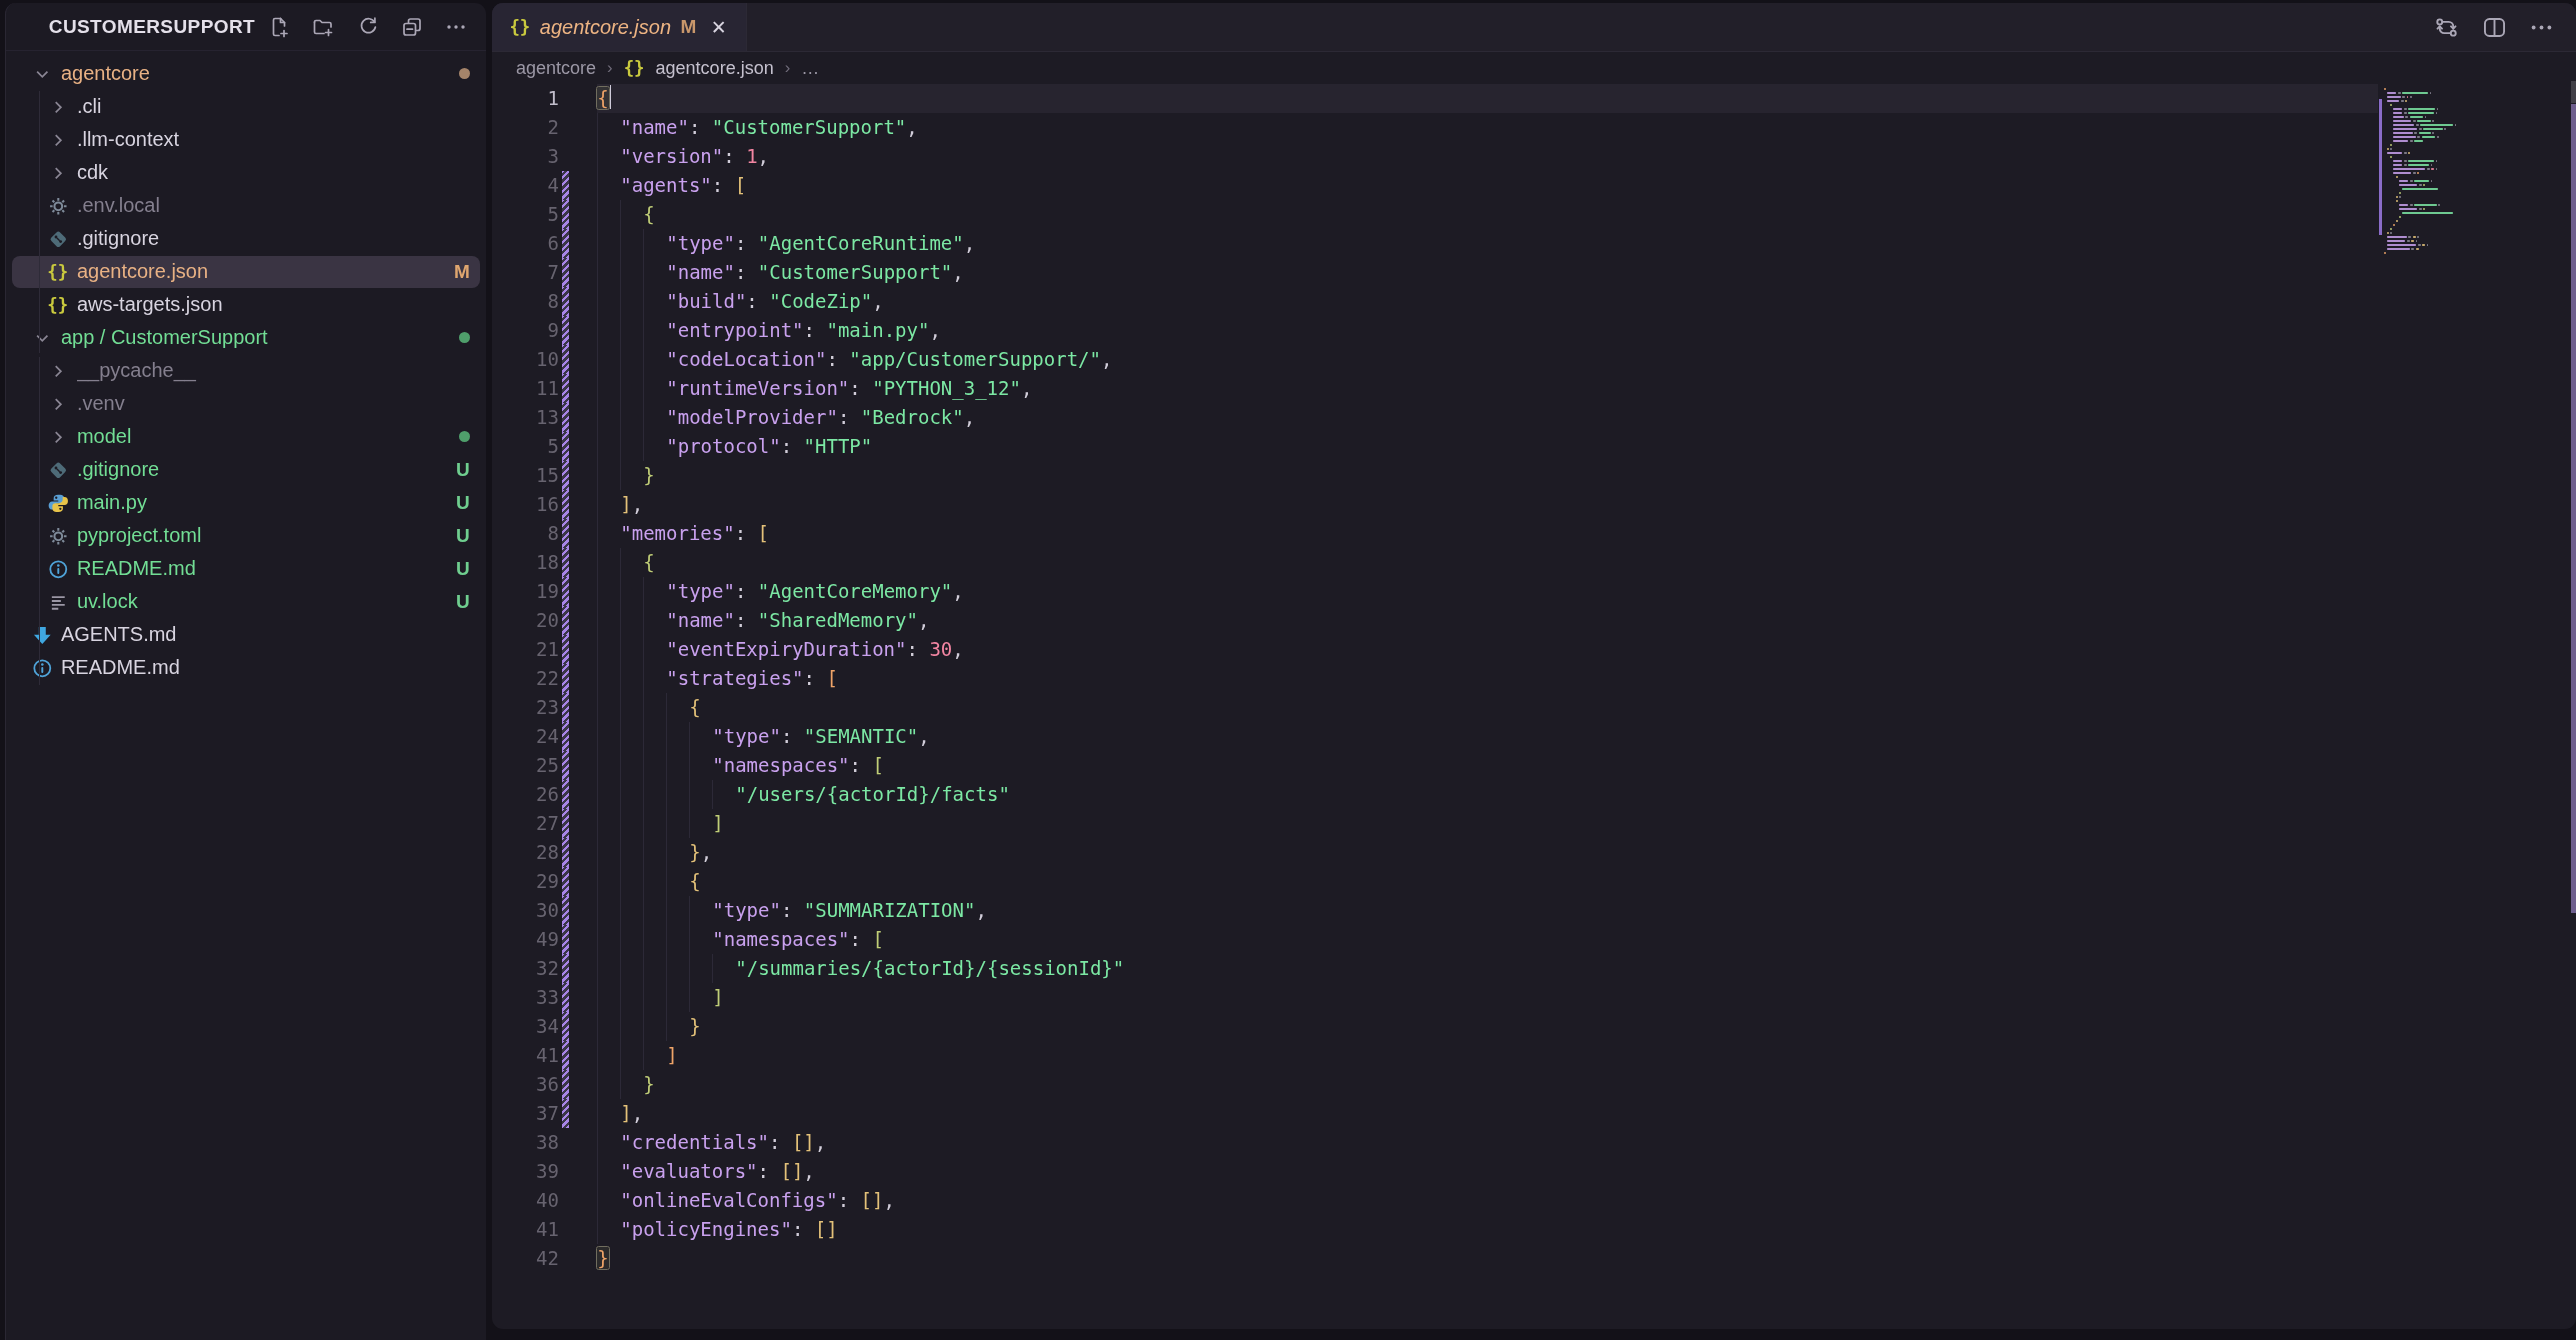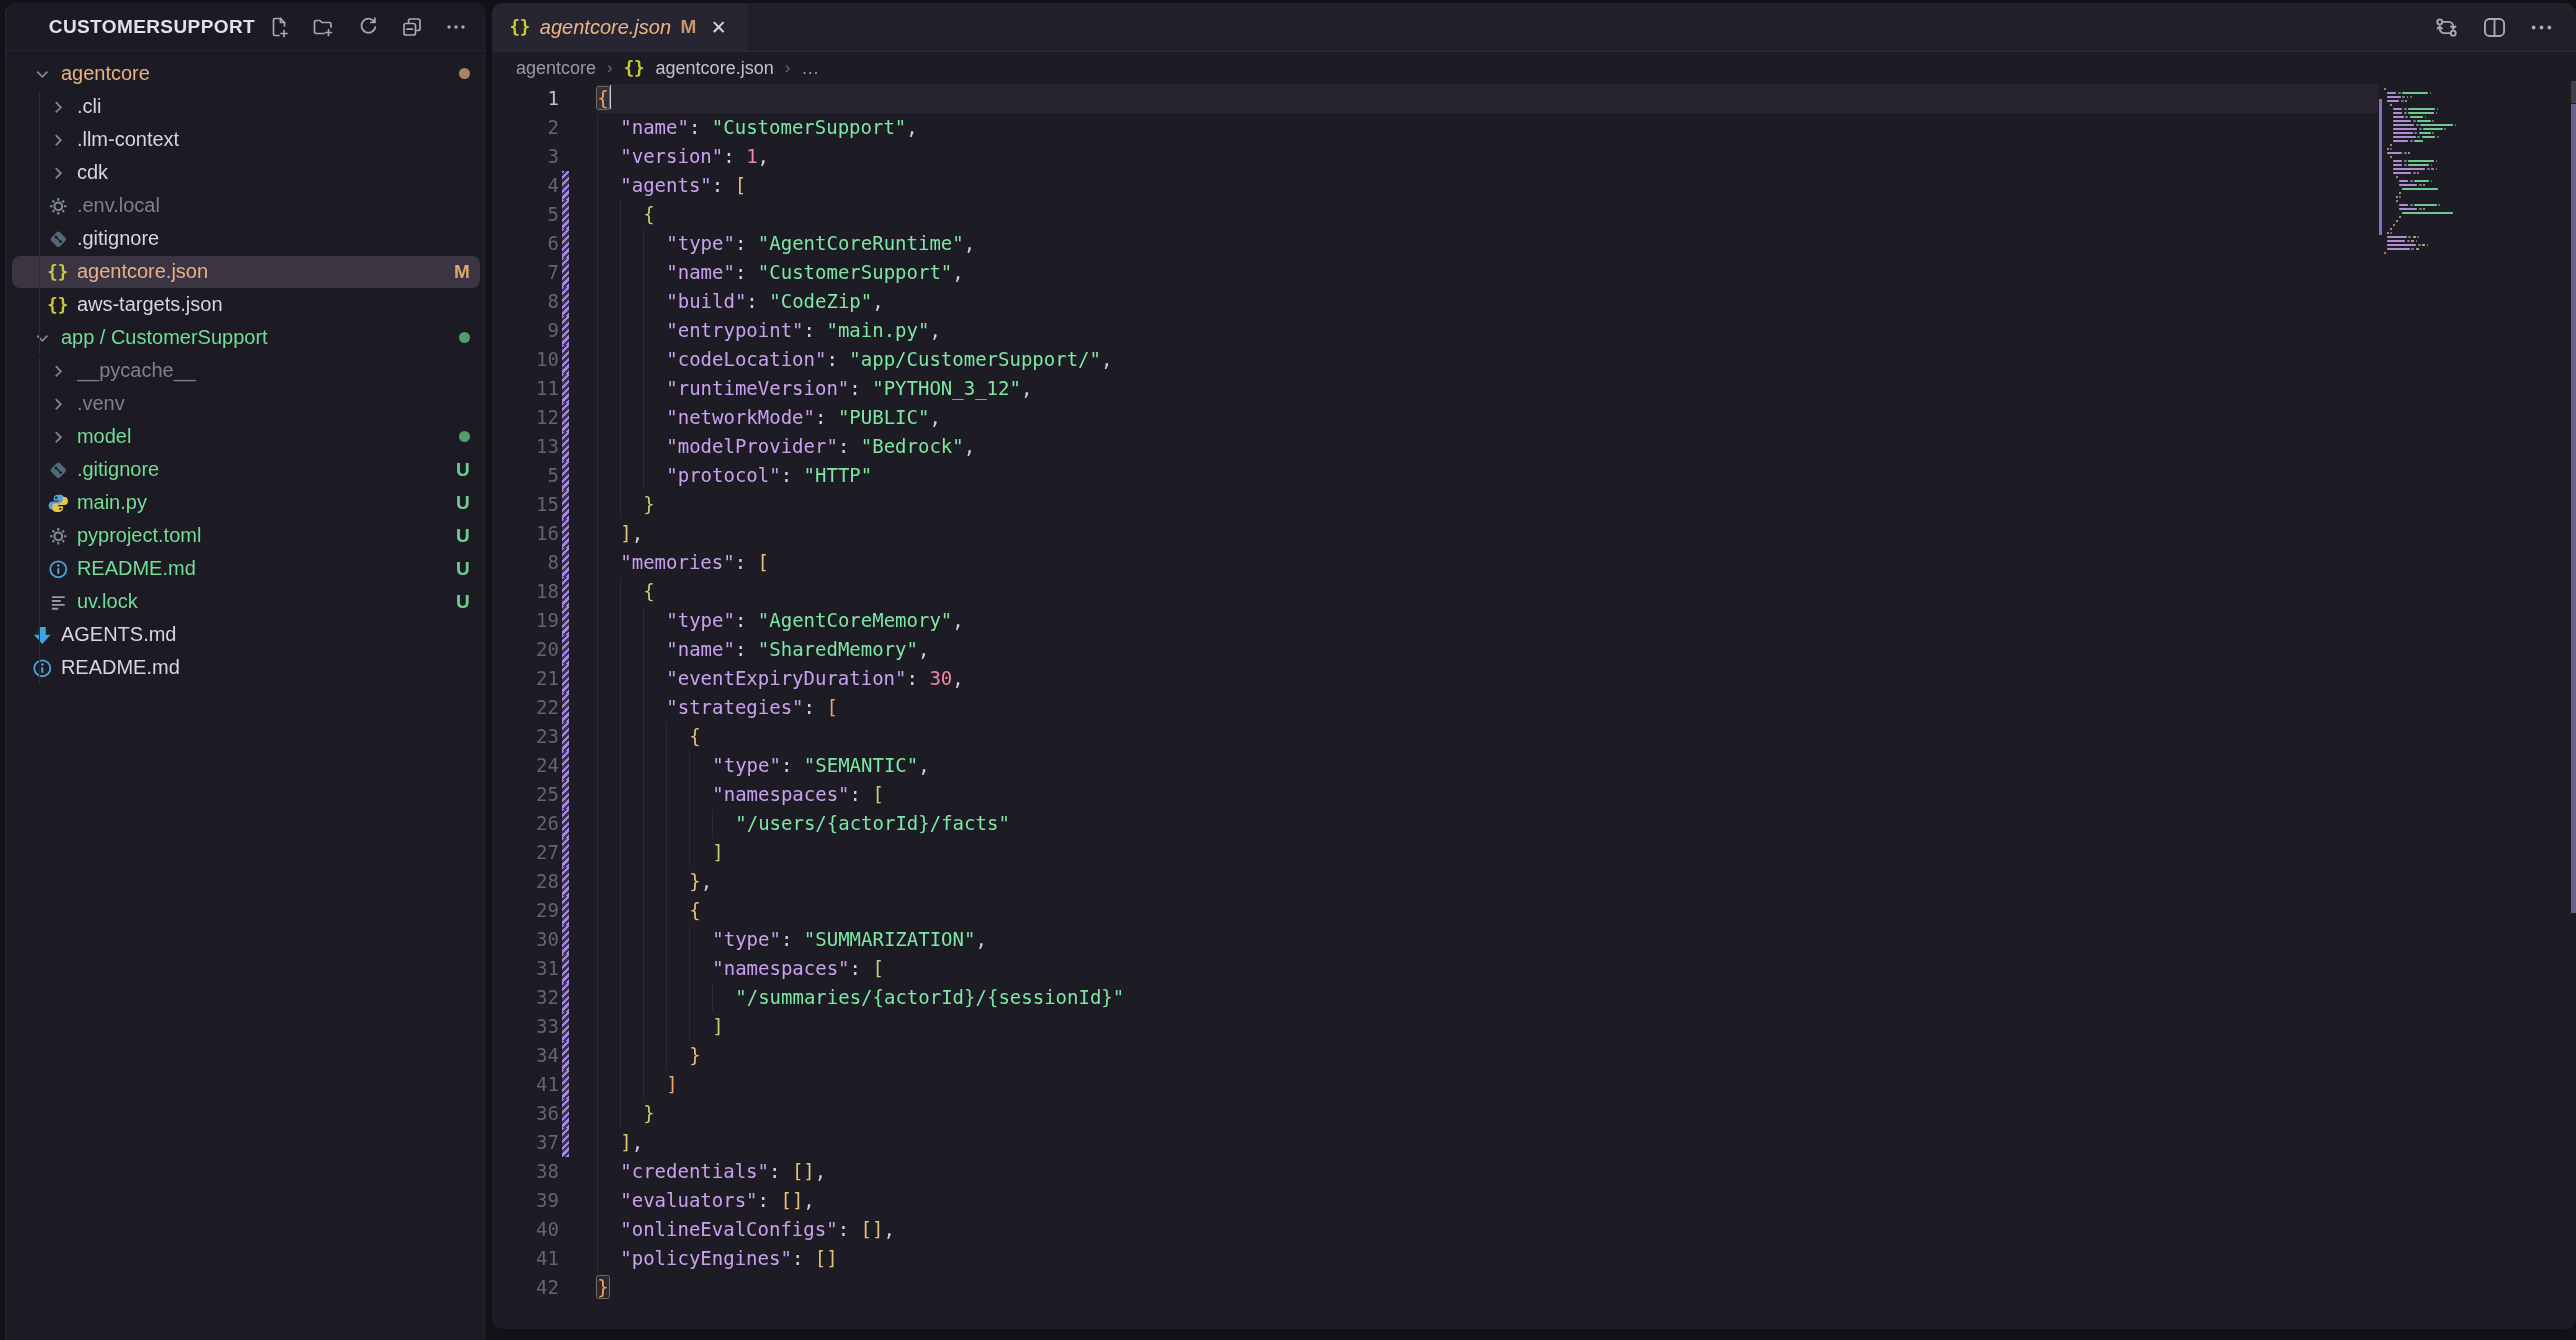--- a/index.html
+++ b/index.html
@@ -371,40 +371,39 @@
         <div class="crow"><span class="lnum">2</span><span class="modbar"></span><span class="ctext"><span class="ig"></span><span class="tk-k">"name"</span><span class="tk-p">: </span><span class="tk-s">"CustomerSupport"</span><span class="tk-p">,</span></span></div>
         <div class="crow"><span class="lnum">3</span><span class="modbar"></span><span class="ctext"><span class="ig"></span><span class="tk-k">"version"</span><span class="tk-p">: </span><span class="tk-n">1</span><span class="tk-p">,</span></span></div>
         <div class="crow mod"><span class="lnum">4</span><span class="modbar"></span><span class="ctext"><span class="ig"></span><span class="tk-k">"agents"</span><span class="tk-p">: </span><span class="tk-b2">[</span></span></div>
         <div class="crow mod"><span class="lnum">5</span><span class="modbar"></span><span class="ctext"><span class="ig"></span><span class="ig"></span><span class="tk-b3">{</span></span></div>
         <div class="crow mod"><span class="lnum">6</span><span class="modbar"></span><span class="ctext"><span class="ig"></span><span class="ig"></span><span class="ig"></span><span class="tk-k">"type"</span><span class="tk-p">: </span><span class="tk-s">"AgentCoreRuntime"</span><span class="tk-p">,</span></span></div>
         <div class="crow mod"><span class="lnum">7</span><span class="modbar"></span><span class="ctext"><span class="ig"></span><span class="ig"></span><span class="ig"></span><span class="tk-k">"name"</span><span class="tk-p">: </span><span class="tk-s">"CustomerSupport"</span><span class="tk-p">,</span></span></div>
         <div class="crow mod"><span class="lnum">8</span><span class="modbar"></span><span class="ctext"><span class="ig"></span><span class="ig"></span><span class="ig"></span><span class="tk-k">"build"</span><span class="tk-p">: </span><span class="tk-s">"CodeZip"</span><span class="tk-p">,</span></span></div>
         <div class="crow mod"><span class="lnum">9</span><span class="modbar"></span><span class="ctext"><span class="ig"></span><span class="ig"></span><span class="ig"></span><span class="tk-k">"entrypoint"</span><span class="tk-p">: </span><span class="tk-s">"main.py"</span><span class="tk-p">,</span></span></div>
         <div class="crow mod"><span class="lnum">10</span><span class="modbar"></span><span class="ctext"><span class="ig"></span><span class="ig"></span><span class="ig"></span><span class="tk-k">"codeLocation"</span><span class="tk-p">: </span><span class="tk-s">"app/CustomerSupport/"</span><span class="tk-p">,</span></span></div>
         <div class="crow mod"><span class="lnum">11</span><span class="modbar"></span><span class="ctext"><span class="ig"></span><span class="ig"></span><span class="ig"></span><span class="tk-k">"runtimeVersion"</span><span class="tk-p">: </span><span class="tk-s">"PYTHON_3_12"</span><span class="tk-p">,</span></span></div>
-        <div class="crow mod"><span class="lnum">12</span><span class="modbar"></span><span class="ctext"><span class="ig"></span><span class="ig"></span><span class="ig"></span><span class="tk-k">"networkMode"</span><span class="tk-p">: </span><span class="tk-s">"PUBLIC"</span><span class="tk-p">,</span></span></div>
         <div class="crow mod"><span class="lnum">13</span><span class="modbar"></span><span class="ctext"><span class="ig"></span><span class="ig"></span><span class="ig"></span><span class="tk-k">"modelProvider"</span><span class="tk-p">: </span><span class="tk-s">"Bedrock"</span><span class="tk-p">,</span></span></div>
         <div class="crow mod"><span class="lnum">5</span><span class="modbar"></span><span class="ctext"><span class="ig"></span><span class="ig"></span><span class="ig"></span><span class="tk-k">"protocol"</span><span class="tk-p">: </span><span class="tk-s">"HTTP"</span></span></div>
         <div class="crow mod"><span class="lnum">15</span><span class="modbar"></span><span class="ctext"><span class="ig"></span><span class="ig"></span><span class="tk-b3">}</span></span></div>
         <div class="crow mod"><span class="lnum">16</span><span class="modbar"></span><span class="ctext"><span class="ig"></span><span class="tk-b2">]</span><span class="tk-p">,</span></span></div>
         <div class="crow mod"><span class="lnum">8</span><span class="modbar"></span><span class="ctext"><span class="ig"></span><span class="tk-k">"memories"</span><span class="tk-p">: </span><span class="tk-b2">[</span></span></div>
         <div class="crow mod"><span class="lnum">18</span><span class="modbar"></span><span class="ctext"><span class="ig"></span><span class="ig"></span><span class="tk-b3">{</span></span></div>
         <div class="crow mod"><span class="lnum">19</span><span class="modbar"></span><span class="ctext"><span class="ig"></span><span class="ig"></span><span class="ig"></span><span class="tk-k">"type"</span><span class="tk-p">: </span><span class="tk-s">"AgentCoreMemory"</span><span class="tk-p">,</span></span></div>
         <div class="crow mod"><span class="lnum">20</span><span class="modbar"></span><span class="ctext"><span class="ig"></span><span class="ig"></span><span class="ig"></span><span class="tk-k">"name"</span><span class="tk-p">: </span><span class="tk-s">"SharedMemory"</span><span class="tk-p">,</span></span></div>
         <div class="crow mod"><span class="lnum">21</span><span class="modbar"></span><span class="ctext"><span class="ig"></span><span class="ig"></span><span class="ig"></span><span class="tk-k">"eventExpiryDuration"</span><span class="tk-p">: </span><span class="tk-n">30</span><span class="tk-p">,</span></span></div>
         <div class="crow mod"><span class="lnum">22</span><span class="modbar"></span><span class="ctext"><span class="ig"></span><span class="ig"></span><span class="ig"></span><span class="tk-k">"strategies"</span><span class="tk-p">: </span><span class="tk-b1">[</span></span></div>
         <div class="crow mod"><span class="lnum">23</span><span class="modbar"></span><span class="ctext"><span class="ig"></span><span class="ig"></span><span class="ig"></span><span class="ig"></span><span class="tk-b2">{</span></span></div>
         <div class="crow mod"><span class="lnum">24</span><span class="modbar"></span><span class="ctext"><span class="ig"></span><span class="ig"></span><span class="ig"></span><span class="ig"></span><span class="ig"></span><span class="tk-k">"type"</span><span class="tk-p">: </span><span class="tk-s">"SEMANTIC"</span><span class="tk-p">,</span></span></div>
         <div class="crow mod"><span class="lnum">25</span><span class="modbar"></span><span class="ctext"><span class="ig"></span><span class="ig"></span><span class="ig"></span><span class="ig"></span><span class="ig"></span><span class="tk-k">"namespaces"</span><span class="tk-p">: </span><span class="tk-b3">[</span></span></div>
         <div class="crow mod"><span class="lnum">26</span><span class="modbar"></span><span class="ctext"><span class="ig"></span><span class="ig"></span><span class="ig"></span><span class="ig"></span><span class="ig"></span><span class="ig"></span><span class="tk-s">"/users/{actorId}/facts"</span></span></div>
         <div class="crow mod"><span class="lnum">27</span><span class="modbar"></span><span class="ctext"><span class="ig"></span><span class="ig"></span><span class="ig"></span><span class="ig"></span><span class="ig"></span><span class="tk-b3">]</span></span></div>
         <div class="crow mod"><span class="lnum">28</span><span class="modbar"></span><span class="ctext"><span class="ig"></span><span class="ig"></span><span class="ig"></span><span class="ig"></span><span class="tk-b2">}</span><span class="tk-p">,</span></span></div>
         <div class="crow mod"><span class="lnum">29</span><span class="modbar"></span><span class="ctext"><span class="ig"></span><span class="ig"></span><span class="ig"></span><span class="ig"></span><span class="tk-b2">{</span></span></div>
         <div class="crow mod"><span class="lnum">30</span><span class="modbar"></span><span class="ctext"><span class="ig"></span><span class="ig"></span><span class="ig"></span><span class="ig"></span><span class="ig"></span><span class="tk-k">"type"</span><span class="tk-p">: </span><span class="tk-s">"SUMMARIZATION"</span><span class="tk-p">,</span></span></div>
-        <div class="crow mod"><span class="lnum">31</span><span class="modbar"></span><span class="ctext"><span class="ig"></span><span class="ig"></span><span class="ig"></span><span class="ig"></span><span class="ig"></span><span class="tk-k">"namespaces"</span><span class="tk-p">: </span><span class="tk-b3">[</span></span></div>
+        <div class="crow mod"><span class="lnum">49</span><span class="modbar"></span><span class="ctext"><span class="ig"></span><span class="ig"></span><span class="ig"></span><span class="ig"></span><span class="ig"></span><span class="tk-k">"namespaces"</span><span class="tk-p">: </span><span class="tk-b3">[</span></span></div>
         <div class="crow mod"><span class="lnum">32</span><span class="modbar"></span><span class="ctext"><span class="ig"></span><span class="ig"></span><span class="ig"></span><span class="ig"></span><span class="ig"></span><span class="ig"></span><span class="tk-s">"/summaries/{actorId}/{sessionId}"</span></span></div>
         <div class="crow mod"><span class="lnum">33</span><span class="modbar"></span><span class="ctext"><span class="ig"></span><span class="ig"></span><span class="ig"></span><span class="ig"></span><span class="ig"></span><span class="tk-b3">]</span></span></div>
         <div class="crow mod"><span class="lnum">34</span><span class="modbar"></span><span class="ctext"><span class="ig"></span><span class="ig"></span><span class="ig"></span><span class="ig"></span><span class="tk-b2">}</span></span></div>
         <div class="crow mod"><span class="lnum">41</span><span class="modbar"></span><span class="ctext"><span class="ig"></span><span class="ig"></span><span class="ig"></span><span class="tk-b1">]</span></span></div>
         <div class="crow mod"><span class="lnum">36</span><span class="modbar"></span><span class="ctext"><span class="ig"></span><span class="ig"></span><span class="tk-b3">}</span></span></div>
         <div class="crow mod"><span class="lnum">37</span><span class="modbar"></span><span class="ctext"><span class="ig"></span><span class="tk-b2">]</span><span class="tk-p">,</span></span></div>
         <div class="crow"><span class="lnum">38</span><span class="modbar"></span><span class="ctext"><span class="ig"></span><span class="tk-k">"credentials"</span><span class="tk-p">: </span><span class="tk-b2">[]</span><span class="tk-p">,</span></span></div>
         <div class="crow"><span class="lnum">39</span><span class="modbar"></span><span class="ctext"><span class="ig"></span><span class="tk-k">"evaluators"</span><span class="tk-p">: </span><span class="tk-b2">[]</span><span class="tk-p">,</span></span></div>
         <div class="crow"><span class="lnum">40</span><span class="modbar"></span><span class="ctext"><span class="ig"></span><span class="tk-k">"onlineEvalConfigs"</span><span class="tk-p">: </span><span class="tk-b2">[]</span><span class="tk-p">,</span></span></div>
         <div class="crow"><span class="lnum">41</span><span class="modbar"></span><span class="ctext"><span class="ig"></span><span class="tk-k">"policyEngines"</span><span class="tk-p">: </span><span class="tk-b2">[]</span></span></div>

